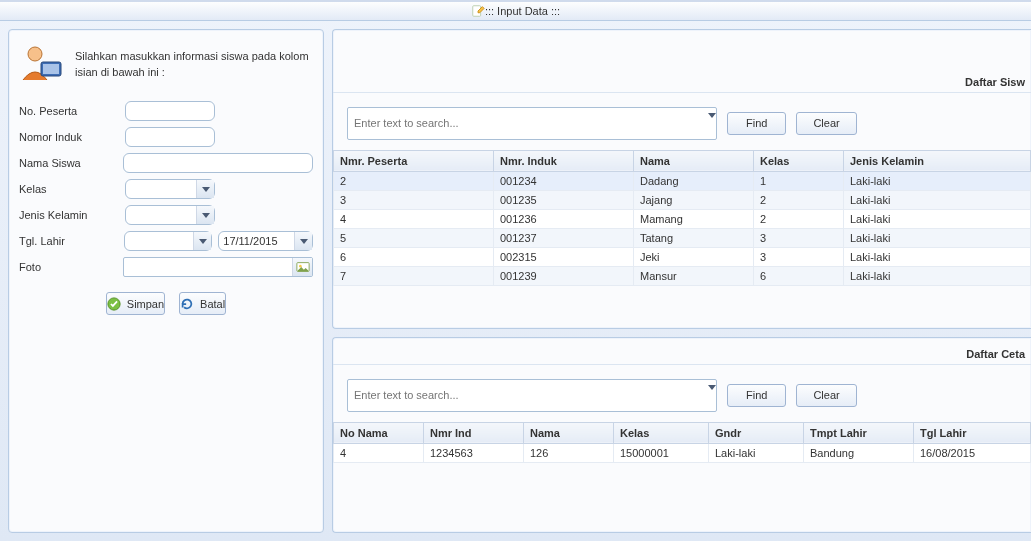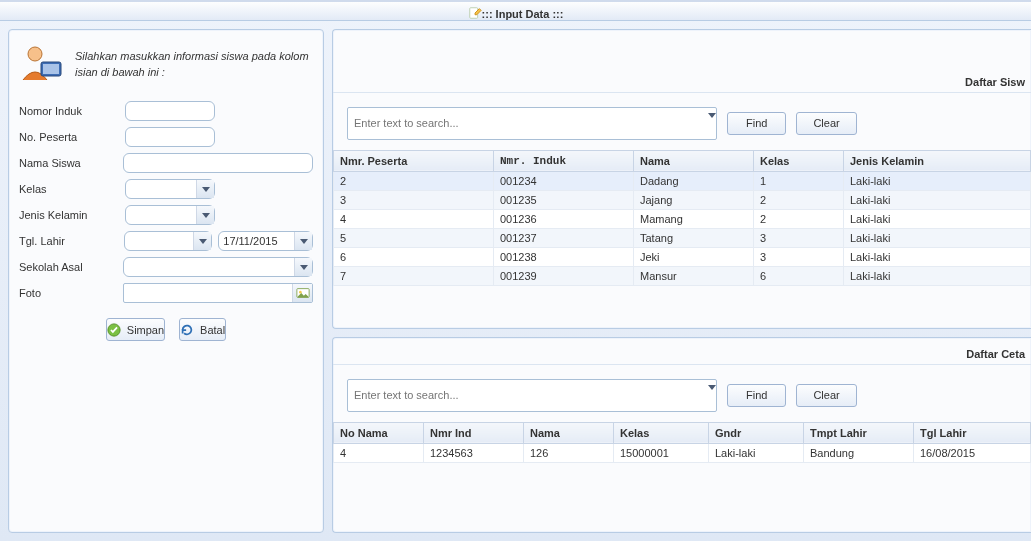--- a/index.html
+++ b/index.html
@@ -21,23 +21,23 @@
     flex-direction: column;
   }
   .titlebar {
     height: 24px;
     background: linear-gradient(to bottom, #fdfefe, #e2eaf6);
     border: 1px solid #b8cce4;
     border-top: 2px solid #d0dbec;
     border-left: none;
     border-right: none;
     display: flex;
-    align-items: flex-end;
+    align-items: center;
     justify-content: center;
-    font-weight: bold;
+    font-weight: normal;
     gap: 0;
   }
   .titlebar .tic { width:14px; height:14px; }
   .main {
     flex: 1;
     display: flex;
     gap: 8px;
     padding: 8px 0 8px 8px;
   }
   .panel {
@@ -62,21 +62,20 @@
     border-right: none;
     border-top-right-radius: 0;
     border-bottom-right-radius: 0;
   }
   .rtop { flex: 1.55; display:flex; flex-direction:column; overflow:hidden;justify-content:center;}
   .rbot { flex: 1; display:flex; flex-direction:column; overflow:hidden;}
   .intro {
     display: flex;
     gap: 10px;
     margin-bottom: 12px;
-    font-style: italic;
   }
   .intro svg { flex: 0 0 46px; }
   .intro .txt { line-height: 16px; padding-top:6px;}
   .form-row {
     display: flex;
     align-items: center;
     margin-bottom: 4px;
     min-height: 22px;
   }
   .form-row .lbl { width: 106px; }
@@ -185,25 +184,25 @@
         <svg width="46" height="46" viewBox="0 0 46 46">
           <circle cx="16" cy="12" r="7" fill="#f7c08a" stroke="#b87333"></circle>
           <path d="M4 38 Q16 22 28 38" fill="#e57b2e" stroke="#b85a14"></path>
           <rect x="22" y="20" width="20" height="14" rx="2" fill="#3d6db5" stroke="#28497a"></rect>
           <rect x="24" y="22" width="16" height="10" fill="#a9c3e8"></rect>
         </svg>
         <div class="txt">Silahkan masukkan informasi siswa pada kolom isian di bawah ini :</div>
       </div>
 
       <div class="form-row">
+        <span class="lbl">No. Peserta</span>
+        <input class="ctl" style="width: 90px;" value="">
+      </div>
+      <div class="form-row">
         <span class="lbl">Nomor Induk</span>
-        <input class="ctl" style="width: 90px;" value="">
-      </div>
-      <div class="form-row">
-        <span class="lbl">No. Peserta</span>
         <input class="ctl" style="width: 90px;" value="">
       </div>
       <div class="form-row">
         <span class="lbl">Nama Siswa</span>
         <input class="ctl" style="width: 194px;" value="">
       </div>
       <div class="form-row">
         <span class="lbl">Kelas</span>
         <div class="combo" style="width:90px">
           <span></span>
@@ -225,29 +224,20 @@
         <span class="lbl">Tgl. Lahir</span>
         <div class="combo" style="width:90px">
           <span></span>
           <div class="cbtn">
               <div class="caret"></div>
             </div>
         </div>
         <div style="width:6px"></div>
         <div class="combo" style="width:96px">
           <span>17/11/2015</span>
-          <div class="cbtn">
-              <div class="caret"></div>
-            </div>
-        </div>
-      </div>
-      <div class="form-row">
-        <span class="lbl">Sekolah Asal</span>
-        <div class="combo" style="width:194px">
-          <span></span>
           <div class="cbtn">
               <div class="caret"></div>
             </div>
         </div>
       </div>
       <div class="form-row">
         <span class="lbl">Foto</span>
         <div class="fotoinp">
           <input value="" style="">
           <div class="imgbtn">
@@ -294,21 +284,21 @@
             </div>
           <div class="btn" style="padding:3px 16px">
               <span>Clear</span>
             </div>
         </div>
         <div class="gridwrap">
           <table class="grid" id="topgrid">
             <thead>
                 <tr id="tophead">
                   <th style="width: 160px;">Nmr. Peserta</th>
-                  <th style="width: 140px; font-family: Liberation Mono, monospace;">Nmr. Induk</th>
+                  <th style="width: 140px;">Nmr. Induk</th>
                   <th style="width: 120px;">Nama</th>
                   <th style="width: 90px;">Kelas</th>
                   <th>Jenis Kelamin</th>
                 </tr>
               </thead>
             <tbody id="topbody">
                 <tr class="focused">
                   <td>2</td>
                   <td>001234</td>
                   <td>Dadang</td>
@@ -331,21 +321,21 @@
                 </tr>
                 <tr>
                   <td>5</td>
                   <td>001237</td>
                   <td>Tatang</td>
                   <td>3</td>
                   <td>Laki-laki</td>
                 </tr>
                 <tr>
                   <td>6</td>
-                  <td>001238</td>
+                  <td>002315</td>
                   <td>Jeki</td>
                   <td>3</td>
                   <td>Laki-laki</td>
                 </tr>
                 <tr>
                   <td>7</td>
                   <td>001239</td>
                   <td>Mansur</td>
                   <td>6</td>
                   <td>Laki-laki</td>

